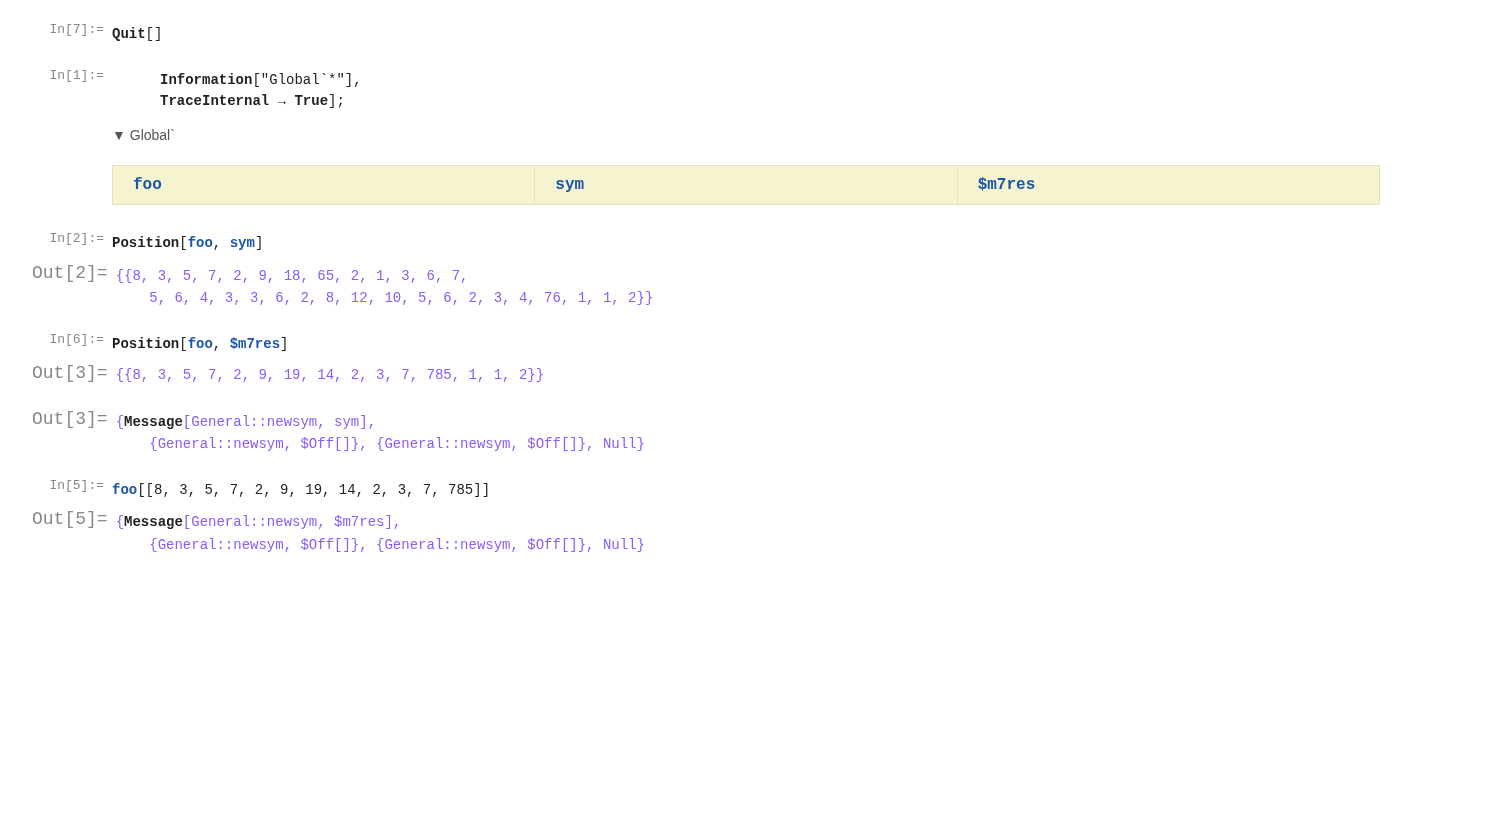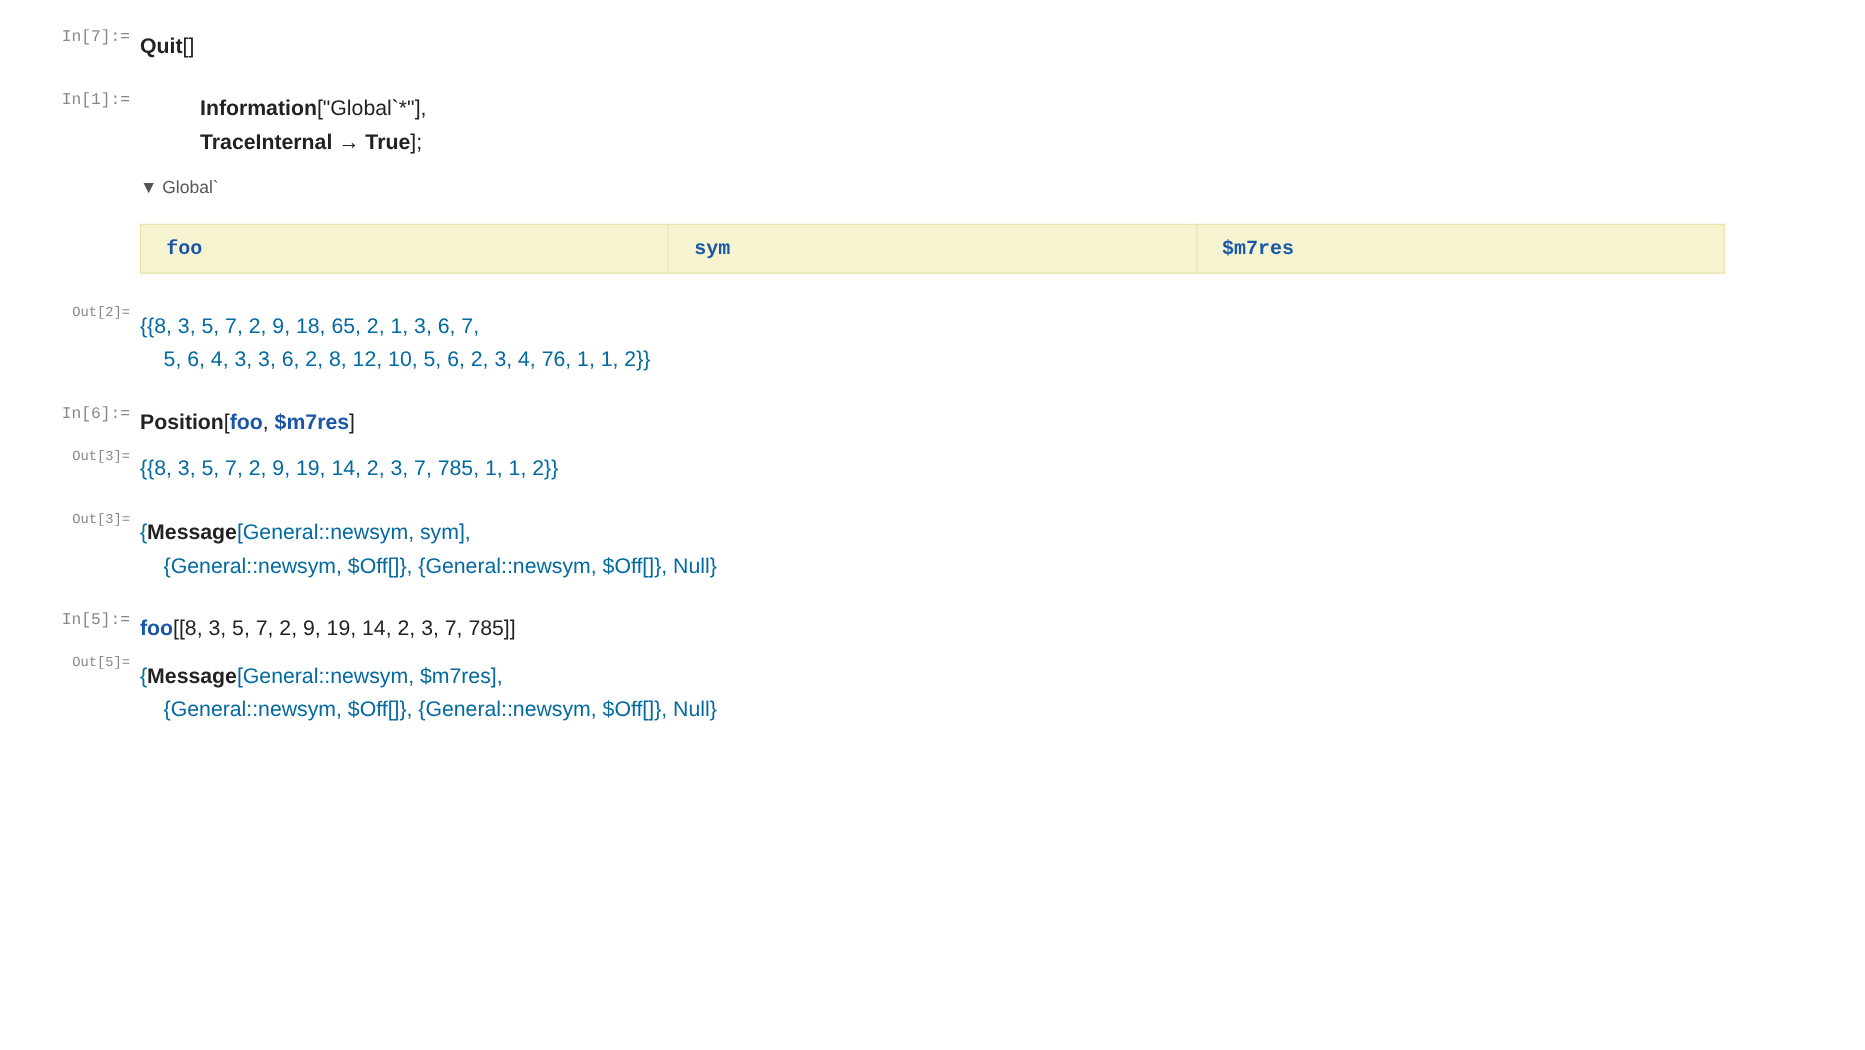--- a/index.html
+++ b/index.html
@@ -28,26 +28,26 @@
       padding-right: 8px;
       flex-shrink: 0;
       font-family: 'Courier New', Courier, monospace;
     }
     .cell-content {
       flex: 1;
       padding: 4px 0;
       line-height: 1.55;
     }
     .code-block {
-      font-family: Liberation Sans, sans-serif;
-      font-size: 17px;
+      font-family: Liberation Mono, monospace;
+      font-size: 14px;
     }
     .kw { color: #222; font-weight: bold; }
     .sym-blue { color: #1a56a8; font-weight: bold; }
-    .out-text { color: #0369a1; }
+    .out-text { color: #8b5cf6; }
     .separator { height: 14px; }
 
     
     .info-section {
       margin: 10px 0 10px 80px;
     }
     .info-toggle {
       color: #555;
       font-size: 14px;
       margin-bottom: 22px;
@@ -61,21 +61,21 @@
     .info-table td {
       background: #f5f3d0;
       border: 1px solid #e8e4b0;
       padding: 10px 20px;
       font-size: 16px;
       color: #1a56a8;
       font-weight: bold;
       width: 33.33%;
       font-family: 'Courier New', Courier, monospace;
     }
-    .out-label { color: #888; font-size: 11px; }
+    .out-label { color: #888; font-size: 18px; }
 
     .multiline { line-height: 1.6; }
   </style>
 </head>
 <body>
 
 <div class="notebook">
 
   <div class="cell">
     <div class="cell-label">In[7]:=</div>
@@ -106,20 +106,26 @@
         <td>foo</td>
         <td>sym</td>
         <td>$m7res</td>
       </tr>
     </tbody>
       </table>
   </div>
 
   <div class="separator"></div>
 
+  <div class="cell">
+    <div class="cell-label">In[2]:=</div>
+    <div class="cell-content code-block">
+      <span class="kw">Position</span><span>[</span><span class="sym-blue">foo</span><span>, </span><span class="sym-blue">sym</span><span>]</span>
+    </div>
+  </div>
 
   <div class="cell">
     <div class="cell-label out-label">Out[2]=</div>
     <div class="cell-content code-block multiline">
       <div><span class="out-text">{{8, 3, 5, 7, 2, 9, 18, 65, 2, 1, 3, 6, 7,</span></div>
       <div><span class="out-text">&nbsp;&nbsp;&nbsp;&nbsp;5, 6, 4, 3, 3, 6, 2, 8, 12, 10, 5, 6, 2, 3, 4, 76, 1, 1, 2}}</span></div>
     </div>
   </div>
 
   <div class="separator"></div>

